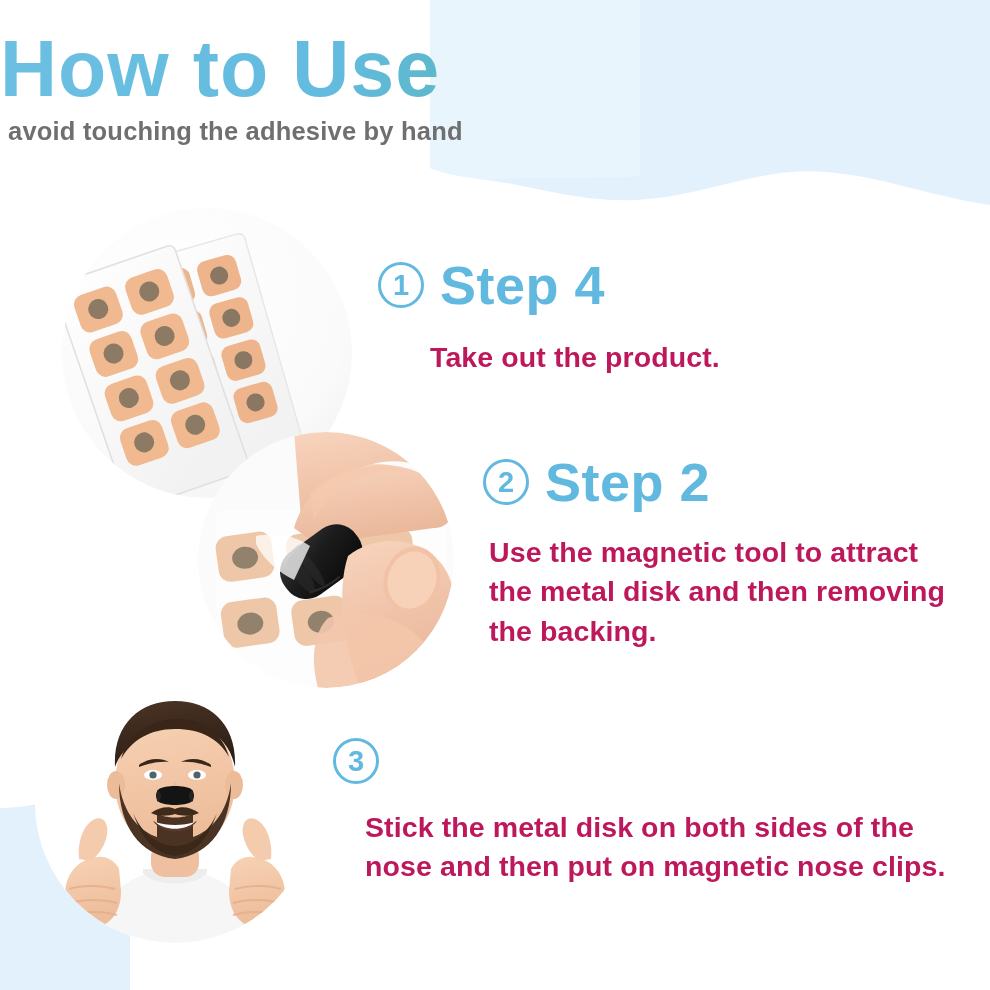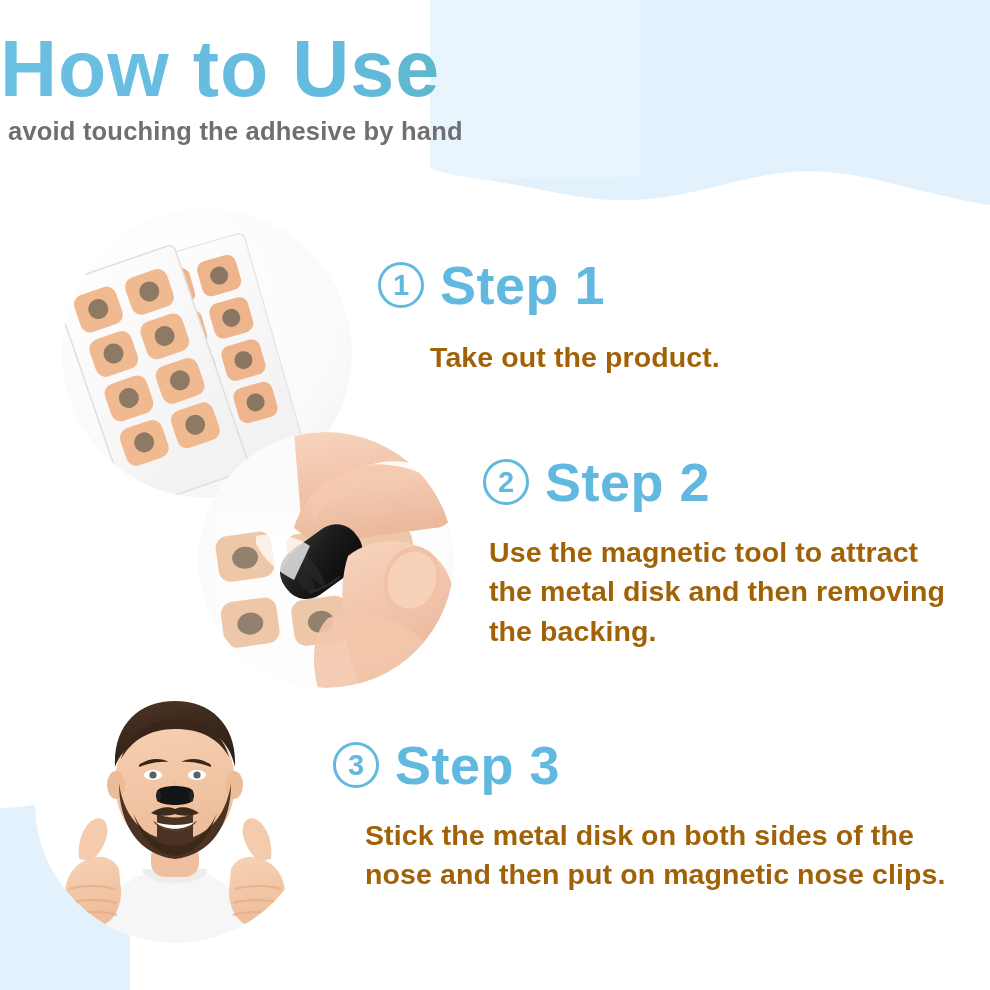--- a/index.html
+++ b/index.html
@@ -102,21 +102,21 @@
   .step-title {
     font-size: 54px;
     font-weight: bold;
     color: #62b9e0;
     line-height: 1;
     letter-spacing: 0.5px;
   }
   .step-body {
     font-size: 28.5px;
     font-weight: bold;
-    color: #a16207;
+    color: #be185d;
     line-height: 1.38;
     letter-spacing: 0.1px;
   }
 
   #step-1 { left: 378px; top: 258px; }
   #step-1 .step-body { margin-top: 26px; margin-left: 52px; }
 
   #step-2 { left: 483px; top: 455px; }
   #step-2 .step-body { margin-top: 24px; margin-left: 6px; }
 
@@ -343,34 +343,33 @@
           <path d="M244,240 C232,236 212,236 198,240" stroke="#e3ac8b" stroke-width="2" fill="none" opacity="0.8"></path>
           <path d="M242,252 C230,248 212,248 198,252" stroke="#e3ac8b" stroke-width="2" fill="none" opacity="0.8"></path>
         </g>
       </g>
     </svg>
   </div>
 
   <div class="step" id="step-1">
     <div class="step-head">
       <span class="num-badge">1</span>
-      <span class="step-title">Step 1</span>
+      <span class="step-title">Step 4</span>
     </div>
     <div class="step-body">Take out the product.</div>
   </div>
 
   <div class="step" id="step-2">
     <div class="step-head">
       <span class="num-badge">2</span>
       <span class="step-title">Step 2</span>
     </div>
     <div class="step-body" style="width:470px">Use the magnetic tool to attract the metal disk and then removing the backing.</div>
   </div>
 
   <div class="step" id="step-3">
     <div class="step-head">
       <span class="num-badge">3</span>
-      <span class="step-title">Step 3</span>
     </div>
     <div class="step-body" style="width:600px">Stick the metal disk on both sides of the nose and then put on magnetic nose clips.</div>
   </div>
 
 </div>
 
 </body></html>

